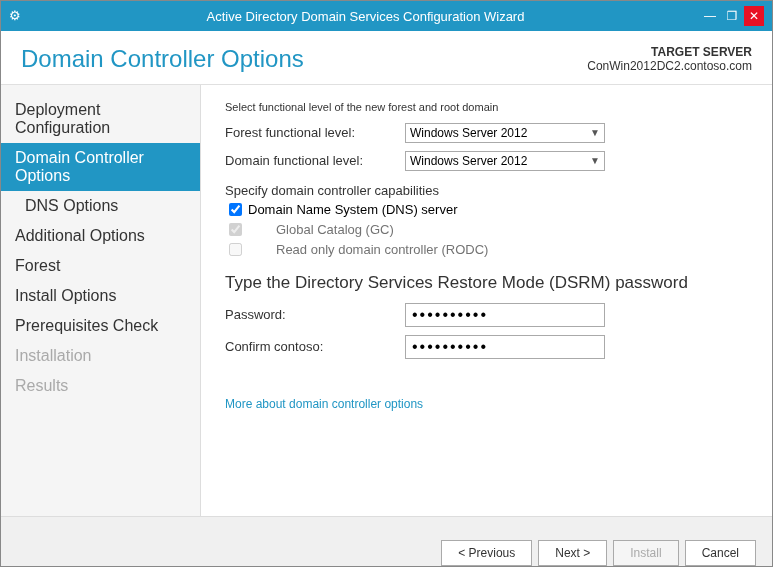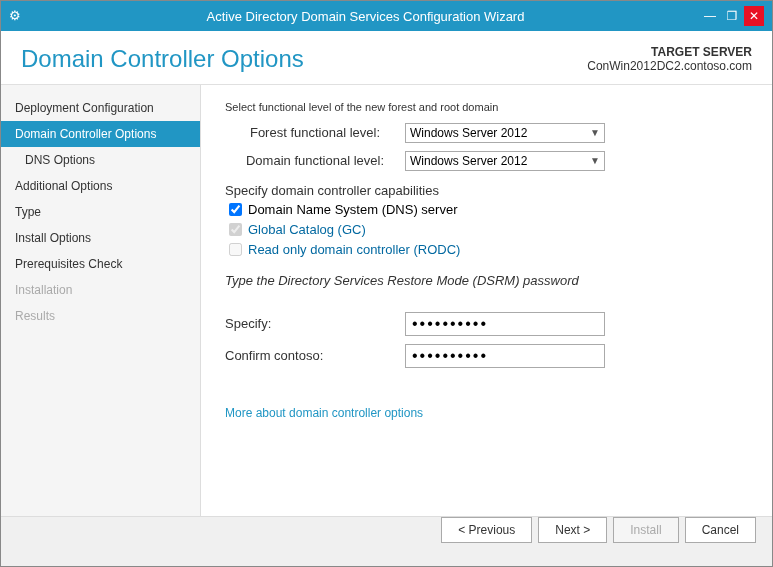--- a/index.html
+++ b/index.html
@@ -110,21 +110,21 @@
     .sidebar {
       width: 200px;
       background: #f5f5f5;
       border-right: 1px solid #ddd;
       padding: 10px 0;
       flex-shrink: 0;
     }
 
     .sidebar-item {
       padding: 6px 14px;
-      font-size: 12px;
+      font-size: 16px;
       color: #333;
       cursor: pointer;
     }
 
     .sidebar-item.active {
       background: #2196C4;
       color: white;
     }
 
     .sidebar-item.disabled {
@@ -152,21 +152,20 @@
       display: flex;
       align-items: center;
       margin-bottom: 8px;
     }
 
     .form-label {
       width: 180px;
       font-size: 13px;
       color: #333;
       flex-shrink: 0;
-      text-align: center;
     }
 
     .form-control-wrap {
       display: flex;
       align-items: center;
     }
 
     .dropdown {
       width: 200px;
       height: 20px;
@@ -202,29 +201,29 @@
 
     .checkbox-row input[type="checkbox"] {
       margin-right: 6px;
     }
 
     .checkbox-label {
       font-size: 13px;
     }
 
     .checkbox-label.disabled {
-      color: #0369a1;
+      color: #737373;
+      margin-left: 28px;
     }
 
     .password-section-title {
-      font-size: 13px;
+      font-size: 17px;
       color: #333;
       margin-top: 16px;
-      margin-bottom: 24px;
-      font-style: italic;
+      margin-bottom: 10px;
     }
 
     .password-row {
       display: flex;
       align-items: center;
       margin-bottom: 8px;
     }
 
     .password-label {
       width: 180px;
@@ -248,21 +247,21 @@
       cursor: pointer;
       margin-top: 30px;
       display: inline-block;
     }
 
     .footer {
       height: 50px;
       background: #f0f0f0;
       border-top: 1px solid #ddd;
       display: flex;
-      align-items: flex-start;
+      align-items: flex-end;
       justify-content: flex-end;
       padding: 0 16px;
       gap: 6px;
       flex-shrink: 0;
     }
 
     .footer-btn {
       height: 26px;
       padding: 0 16px;
       border: 1px solid #aaa;
@@ -303,21 +302,21 @@
       </div>
     </div>
 
     <div class="main-area">
 
       <div class="sidebar">
         <div class="sidebar-item">Deployment Configuration</div>
         <div class="sidebar-item active">Domain Controller Options</div>
         <div class="sidebar-item indent">DNS Options</div>
         <div class="sidebar-item">Additional Options</div>
-        <div class="sidebar-item">Type</div>
+        <div class="sidebar-item">Forest</div>
         <div class="sidebar-item">Install Options</div>
         <div class="sidebar-item">Prerequisites Check</div>
         <div class="sidebar-item disabled">Installation</div>
         <div class="sidebar-item disabled">Results</div>
       </div>
 
       <div class="main-content">
         <div class="section-title">Select functional level of the new forest and root domain</div>
 
         <div class="form-row">
@@ -353,21 +352,21 @@
         </div>
 
         <div class="checkbox-row">
           <input type="checkbox" id="rodc-cb" disabled="" style="">
           <label class="checkbox-label disabled" for="rodc-cb">Read only domain controller (RODC)</label>
         </div>
 
         <div class="password-section-title">Type the Directory Services Restore Mode (DSRM) password</div>
 
         <div class="password-row">
-          <div class="password-label">Specify:</div>
+          <div class="password-label">Password:</div>
           <input type="password" class="password-input" value="aaaaaaaaaa" style="">
         </div>
 
         <div class="password-row">
           <div class="password-label">Confirm contoso:</div>
           <input type="password" class="password-input" value="aaaaaaaaaa" style="">
         </div>
 
         <a class="link-text">More about domain controller options</a>
       </div>

